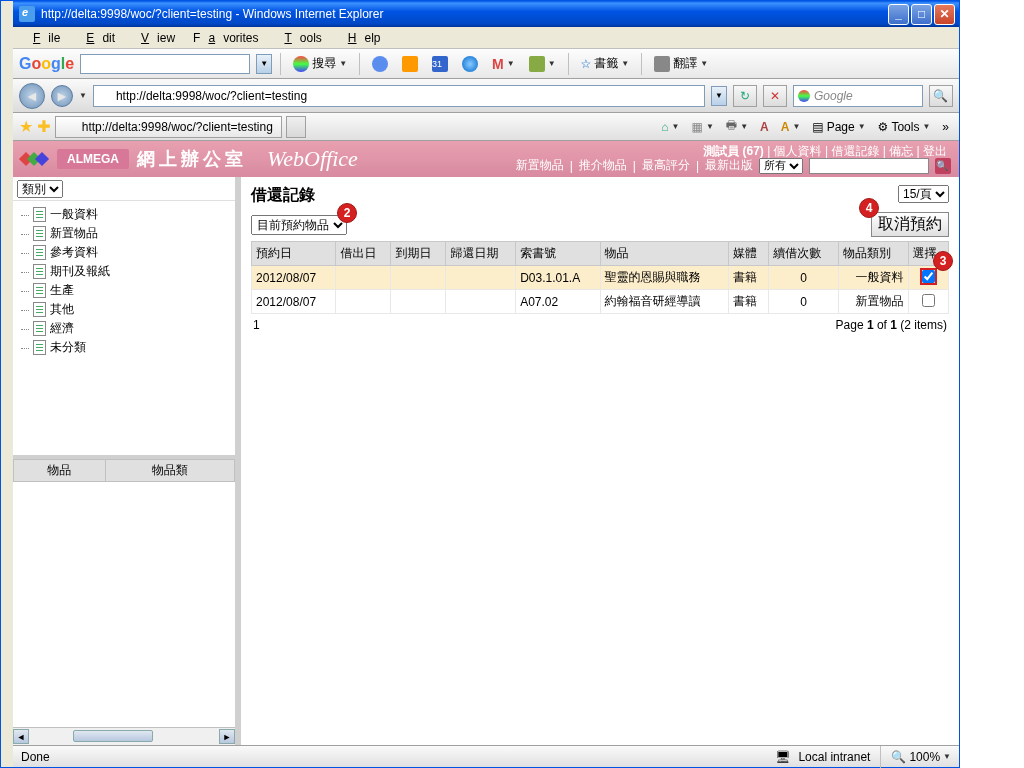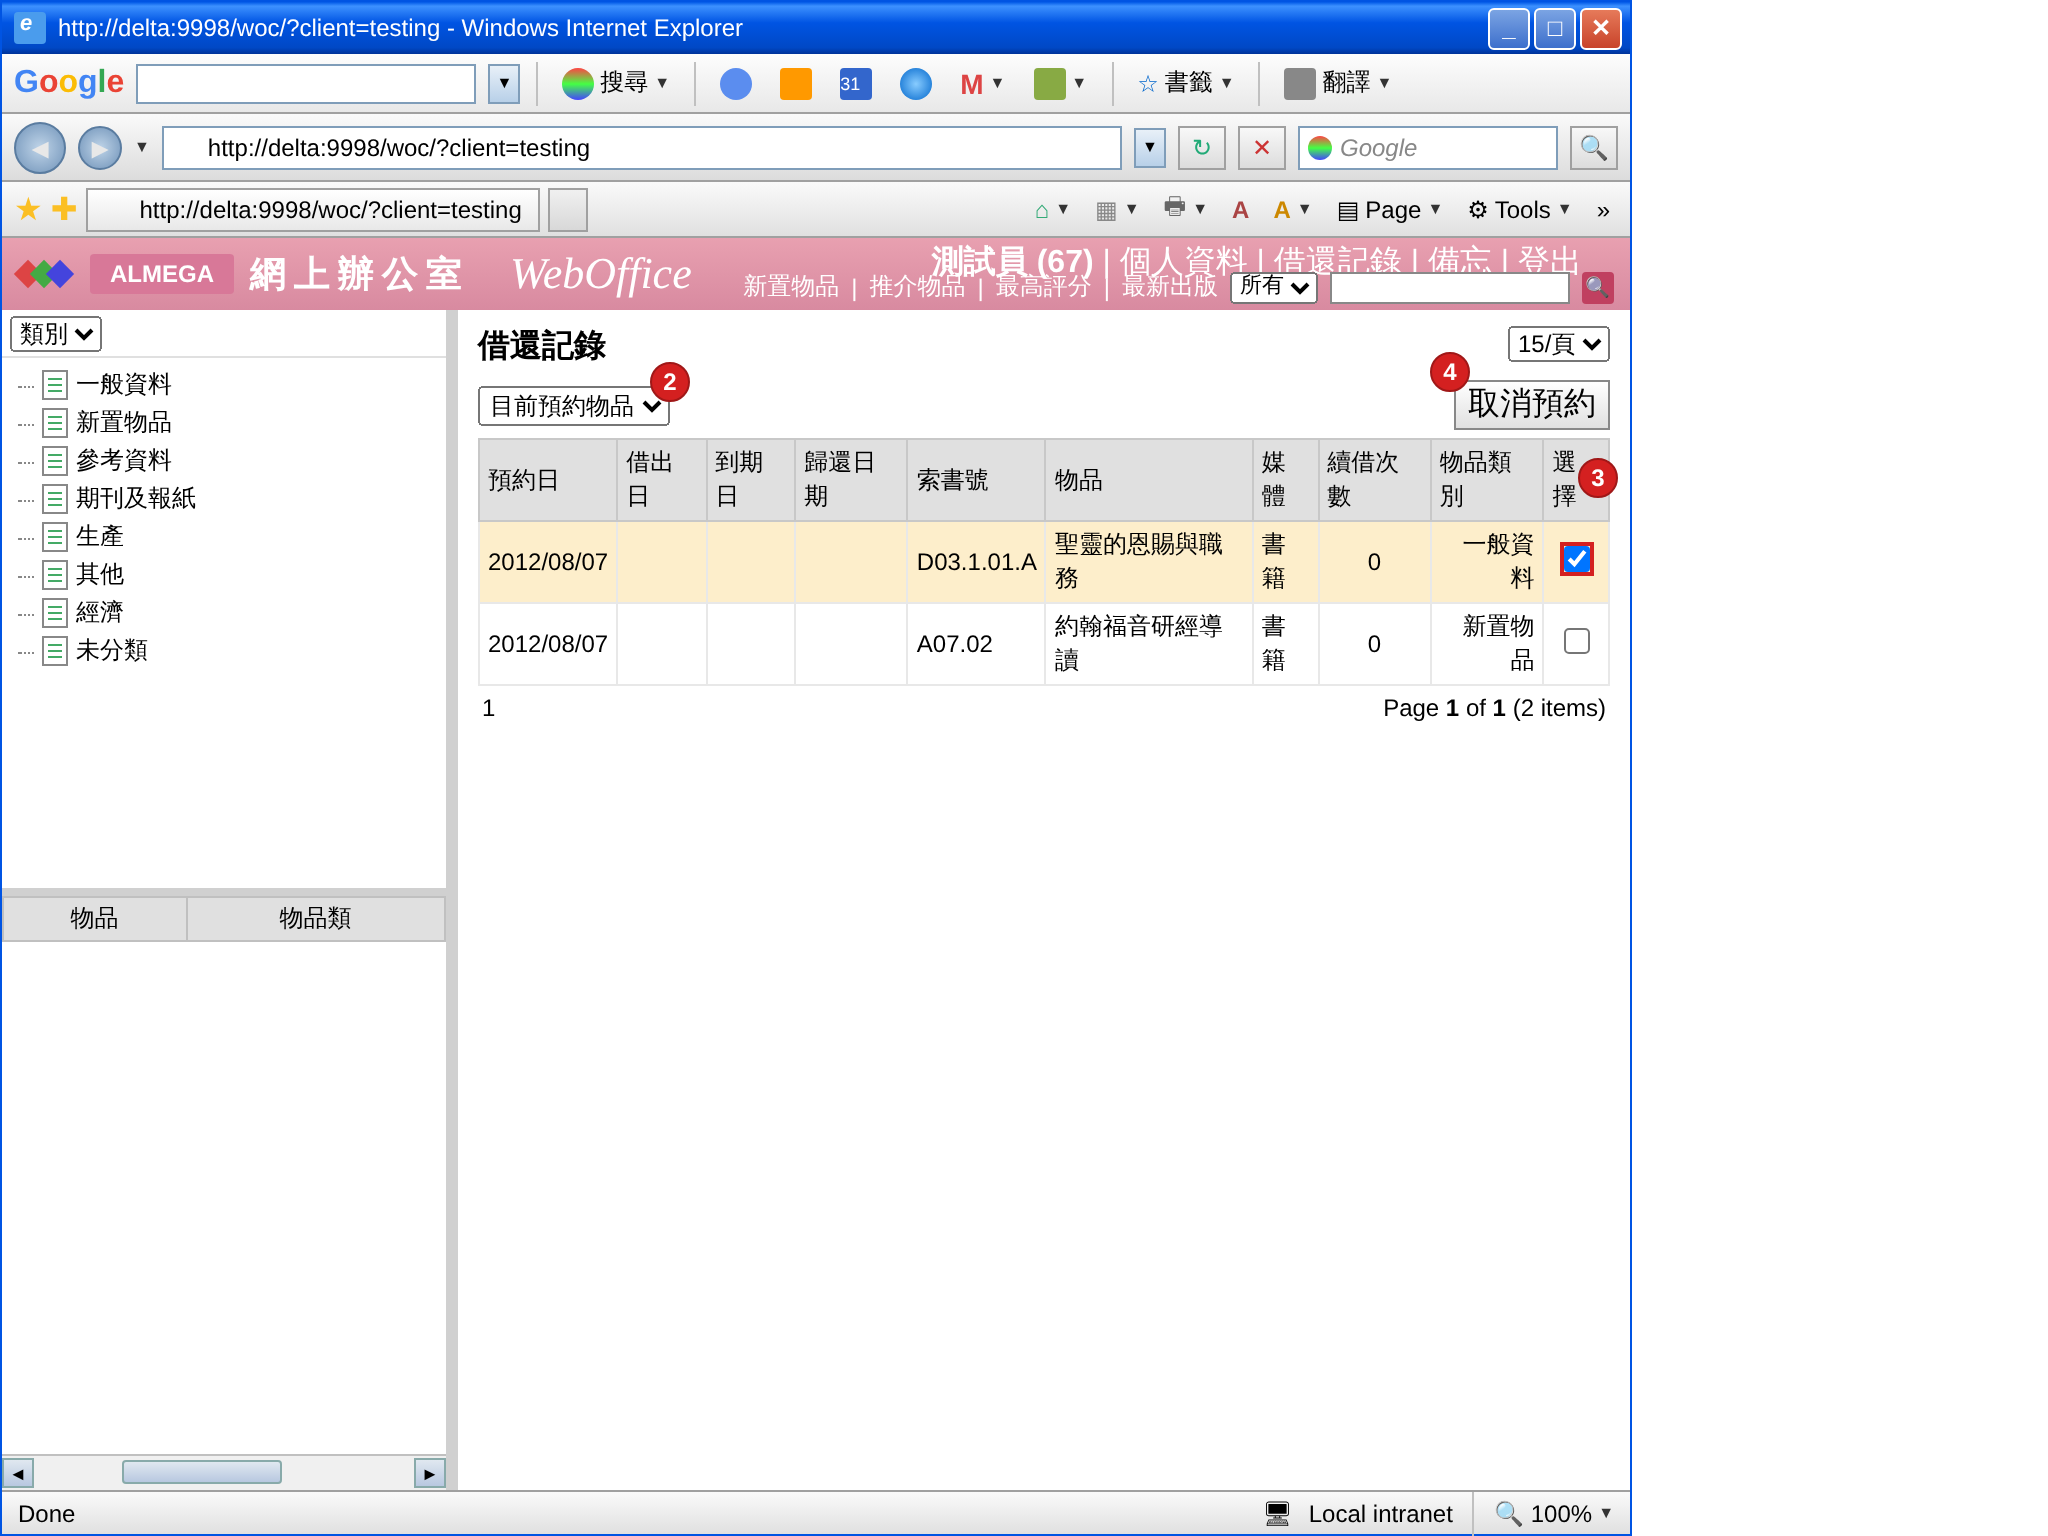--- a/index.html
+++ b/index.html
@@ -1,17 +1,17 @@
 <!DOCTYPE html>
 <html><head>
 <meta charset="utf-8">
 <style>
 * { box-sizing: border-box; margin: 0; padding: 0; }
 body { font-family: "Microsoft JhengHei", Arial, sans-serif; font-size: 12px; background: #fff; overflow: hidden; }
-.window { width: 816px; height: 768px; display: flex; flex-direction: column; border: 1px solid #0054e3; background: #ece9d8; }
+.window { width: 960px; height: 768px; display: flex; flex-direction: column; border: 1px solid #0054e3; background: #ece9d8; padding-left: 12px; }
 .titlebar { height: 26px; background: linear-gradient(#0a246a 0%, #3a6ea5 3%, #0a246a 5%, #1c5cce 50%, #0a246a 100%); background: linear-gradient(to bottom, #0058e6 0%, #3d91ff 8%, #0054e3 40%, #0048c5 88%, #003399 100%); color: #fff; display: flex; align-items: center; padding: 0 2px; }
 .titlebar .ie-icon { width: 16px; height: 16px; margin: 0 4px; background: #4a9ced; border-radius: 2px; position: relative; }
 .titlebar .ie-icon::after { content: "e"; font-style: italic; font-weight: bold; color: #fff; font-size: 11px; position: absolute; left: 3px; top: 0; }
 .titlebar-text { flex: 1; font-size: 12px; padding-left: 2px; }
 .win-buttons { display: flex; gap: 2px; margin-right: 2px; }
 .win-btn { width: 21px; height: 21px; border-radius: 3px; border: 1px solid #fff; display: flex; align-items: center; justify-content: center; font-size: 12px; color: #fff; font-weight: bold; }
 .win-min, .win-max { background: linear-gradient(#7ba4e3, #3d6fcc); }
 .win-close { background: linear-gradient(#e67a5a, #c8432a); }
 .menubar { height: 22px; background: #ece9d8; border-bottom: 1px solid #c0c0c0; display: flex; align-items: center; padding: 0 4px; gap: 2px; }
 .menubar span { padding: 2px 8px; }
@@ -31,21 +31,21 @@
 .search-box { width: 130px; height: 22px; border: 1px solid #7f9db9; background: #fff; display: flex; align-items: center; padding: 0 4px; color: #888; font-style: italic; gap: 4px; }
 .fav-row { height: 28px; background: linear-gradient(#fafafa, #e0e0e0); border-bottom: 1px solid #a0a0a0; display: flex; align-items: center; padding: 0 6px; gap: 4px; }
 .star { color: #fbbf24; font-size: 16px; }
 .tab { background: linear-gradient(#fff, #e8e8e8); border: 1px solid #a0a0a0; padding: 3px 8px; display: flex; align-items: center; gap: 4px; max-width: 280px; }
 .tab-blank { width: 20px; height: 22px; border: 1px solid #a0a0a0; background: linear-gradient(#f0f0f0, #d8d8d8); }
 .fav-tools { margin-left: auto; display: flex; align-items: center; gap: 4px; }
 .banner { height: 36px; background: linear-gradient(#e8a0b0, #d88aa0); display: flex; align-items: center; position: relative; overflow: hidden; }
 .banner-logo-box { background: #d87898; color: #fff; font-weight: bold; padding: 3px 10px; font-size: 12px; margin-left: 10px; border-radius: 2px; }
 .banner-cn { color: #fff; font-size: 18px; font-weight: bold; margin-left: 8px; letter-spacing: 4px; }
 .banner-wo { color: #fff; font-size: 22px; font-style: italic; font-family: Georgia, serif; margin-left: 20px; }
-.banner-links { position: absolute; right: 24px; top: 2px; color: #fff; font-size: 16px; }
+.banner-links { position: absolute; right: 12px; top: 2px; color: #fff; font-size: 12px; }
 .banner-links a { color: #fff; text-decoration: none; }
 .banner-bot { position: absolute; right: 8px; bottom: 3px; display: flex; align-items: center; gap: 6px; color: #fff; font-size: 12px; }
 .banner-bot select { font-size: 11px; font-family: Liberation Mono, monospace; }
 .banner-bot input { width: 120px; height: 16px; border: 1px solid #888; }
 .mag { width: 16px; height: 16px; background: #c04060; border-radius: 2px; display: flex; align-items: center; justify-content: center; color: #fff; font-size: 10px; }
 .content { flex: 1; display: flex; background: #fff; min-height: 0; }
 .sidebar { width: 224px; border-right: 2px solid #d0d0d0; display: flex; flex-direction: column; }
 .side-top { height: 24px; display: flex; align-items: center; padding: 4px; border-bottom: 1px solid #e0e0e0; }
 .side-top select { font-size: 12px; }
 .tree { flex: 1; overflow: auto; padding: 4px 0; }
@@ -88,20 +88,28 @@
   <div class="titlebar">
     <span class="ie-icon"></span>
     <span class="titlebar-text">http://delta:9998/woc/?client=testing - Windows Internet Explorer</span>
     <div class="win-buttons">
       <div class="win-btn win-min">_</div>
       <div class="win-btn win-max">□</div>
       <div class="win-btn win-close">✕</div>
     </div>
   </div>
 
+  <div class="menubar">
+    <span><span class="ul">F</span>ile</span>
+    <span><span class="ul">E</span>dit</span>
+    <span><span class="ul">V</span>iew</span>
+    <span>F<span class="ul">a</span>vorites</span>
+    <span><span class="ul">T</span>ools</span>
+    <span><span class="ul">H</span>elp</span>
+  </div>
 
   <div class="google-bar">
     <span class="google-logo"><span class="b">G</span><span class="r">o</span><span class="y">o</span><span class="b">g</span><span class="g">l</span><span class="r">e</span></span>
     <input class="google-input" style="">
     <span class="addr-dd">▼</span>
     <span class="tb-sep"></span>
     <span class="tb-item">
         <span class="tb-icon" style="background:linear-gradient(#f44,#4f4 50%,#44f);border-radius:50%"></span>
         <span>搜尋</span>
         <span class="tb-dd">▼</span>

